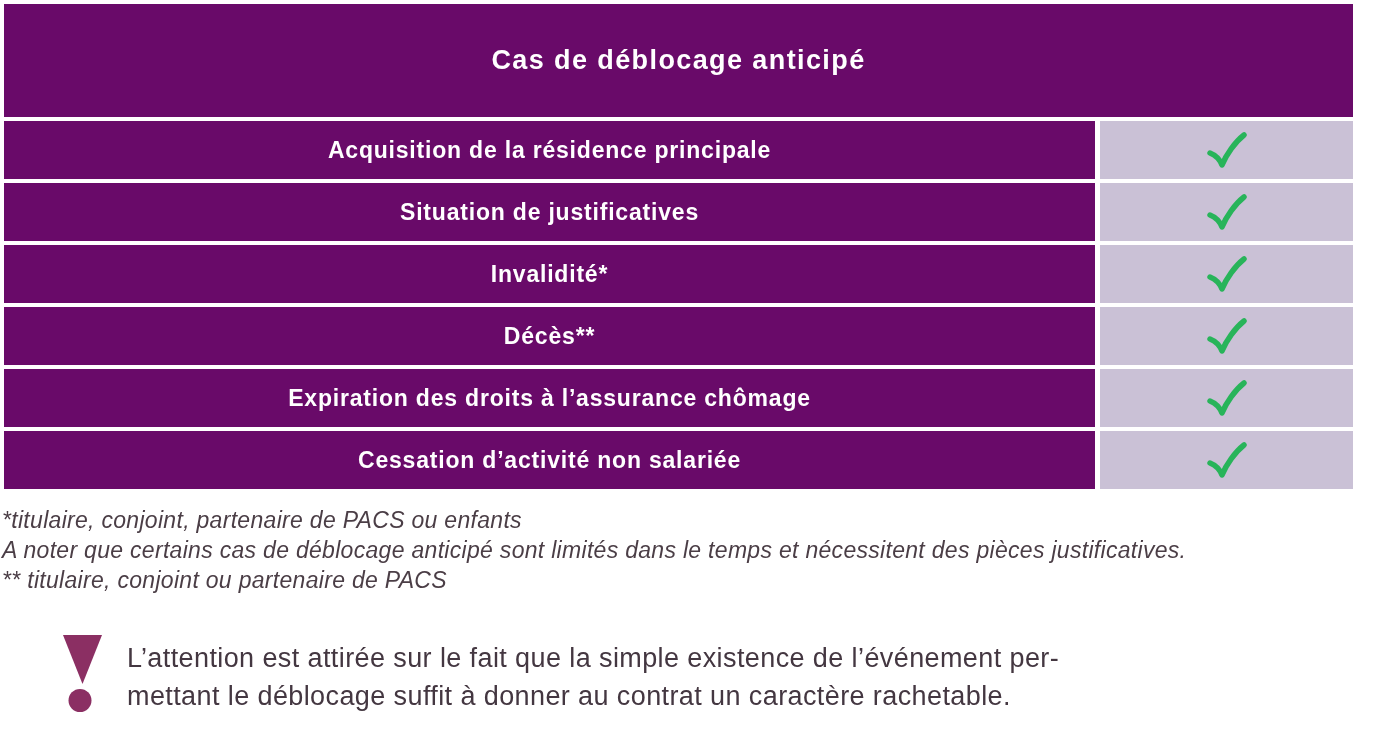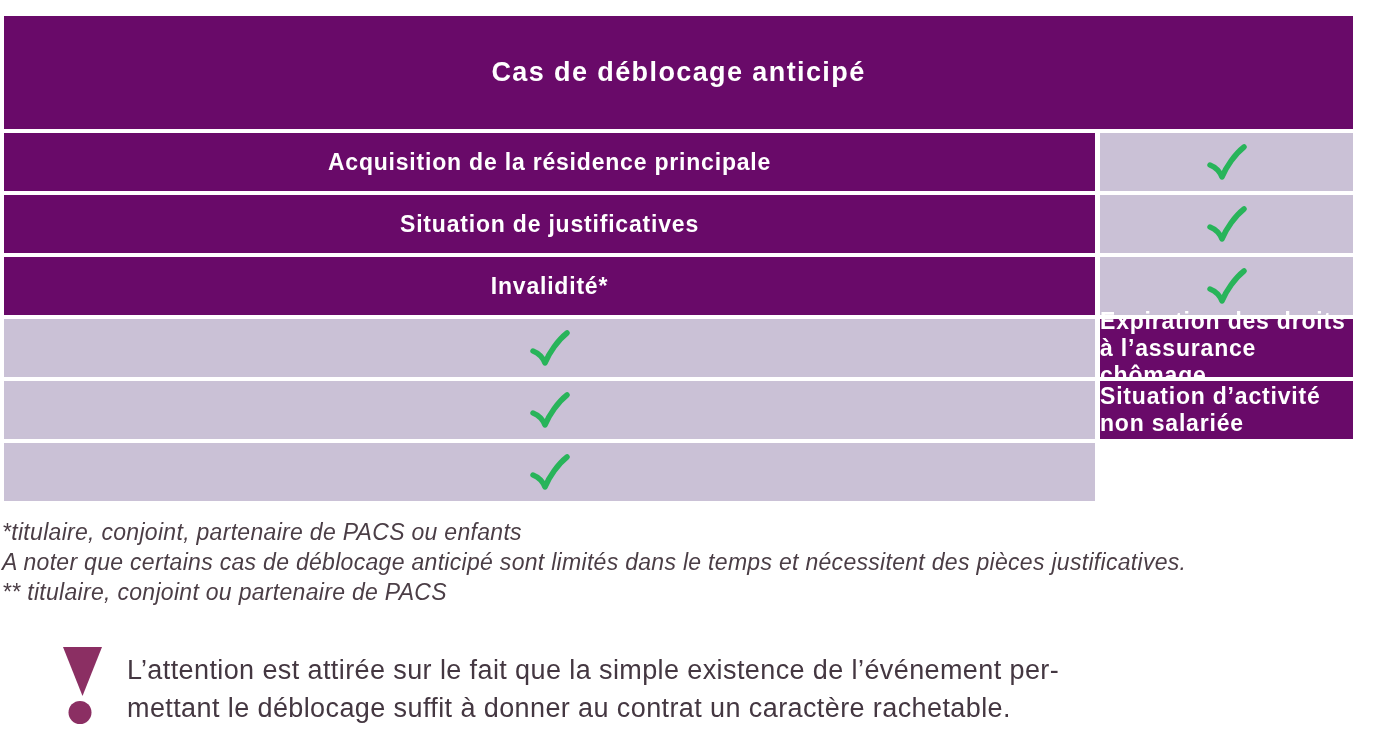--- a/index.html
+++ b/index.html
@@ -11,21 +11,21 @@
     --warning-text: #443741;
   }
   * { margin: 0; padding: 0; box-sizing: border-box; }
   html, body {
     width: 1400px; height: 737px;
     background: #ffffff;
     font-family: "Liberation Sans", sans-serif;
     overflow: hidden;
   }
   .table-wrap {
-    margin: 16px 0 0 4px;
+    margin: 4px 0 0 4px;
     width: 1349px;
     display: grid;
     grid-template-columns: 1091px 253px;
     column-gap: 5px;
     row-gap: 4px;
   }
   .header-cell {
     grid-column: 1 / 3;
     height: 113px;
     background: var(--purple);
@@ -103,34 +103,35 @@
       </svg>
   </div>
 
   <div class="row-label">Invalidité*</div>
   <div class="row-check">
     <svg class="check-svg" width="42" height="37" viewBox="0 0 42 37">
         <path d="M4 21 C 9 23, 14 28, 16 33 C 20 23, 29 10, 38 3"></path>
       </svg>
   </div>
 
+  <div class="row-label">Décès**</div>
   <div class="row-check">
     <svg class="check-svg" width="42" height="37" viewBox="0 0 42 37">
         <path d="M4 21 C 9 23, 14 28, 16 33 C 20 23, 29 10, 38 3"></path>
       </svg>
   </div>
 
   <div class="row-label">Expiration des droits à l’assurance chômage</div>
   <div class="row-check">
     <svg class="check-svg" width="42" height="37" viewBox="0 0 42 37">
         <path d="M4 21 C 9 23, 14 28, 16 33 C 20 23, 29 10, 38 3"></path>
       </svg>
   </div>
 
-  <div class="row-label">Situation d’activité non salariée</div>
+  <div class="row-label">Cessation d’activité non salariée</div>
   <div class="row-check">
     <svg class="check-svg" width="42" height="37" viewBox="0 0 42 37">
         <path d="M4 21 C 9 23, 14 28, 16 33 C 20 23, 29 10, 38 3"></path>
       </svg>
   </div>
 </div>
 
 <div class="footnotes">
   <div>*titulaire, conjoint, partenaire de PACS ou enfants</div>
   <div>A noter que certains cas de déblocage anticipé sont limités dans le temps et nécessitent des pièces justificatives.</div>

